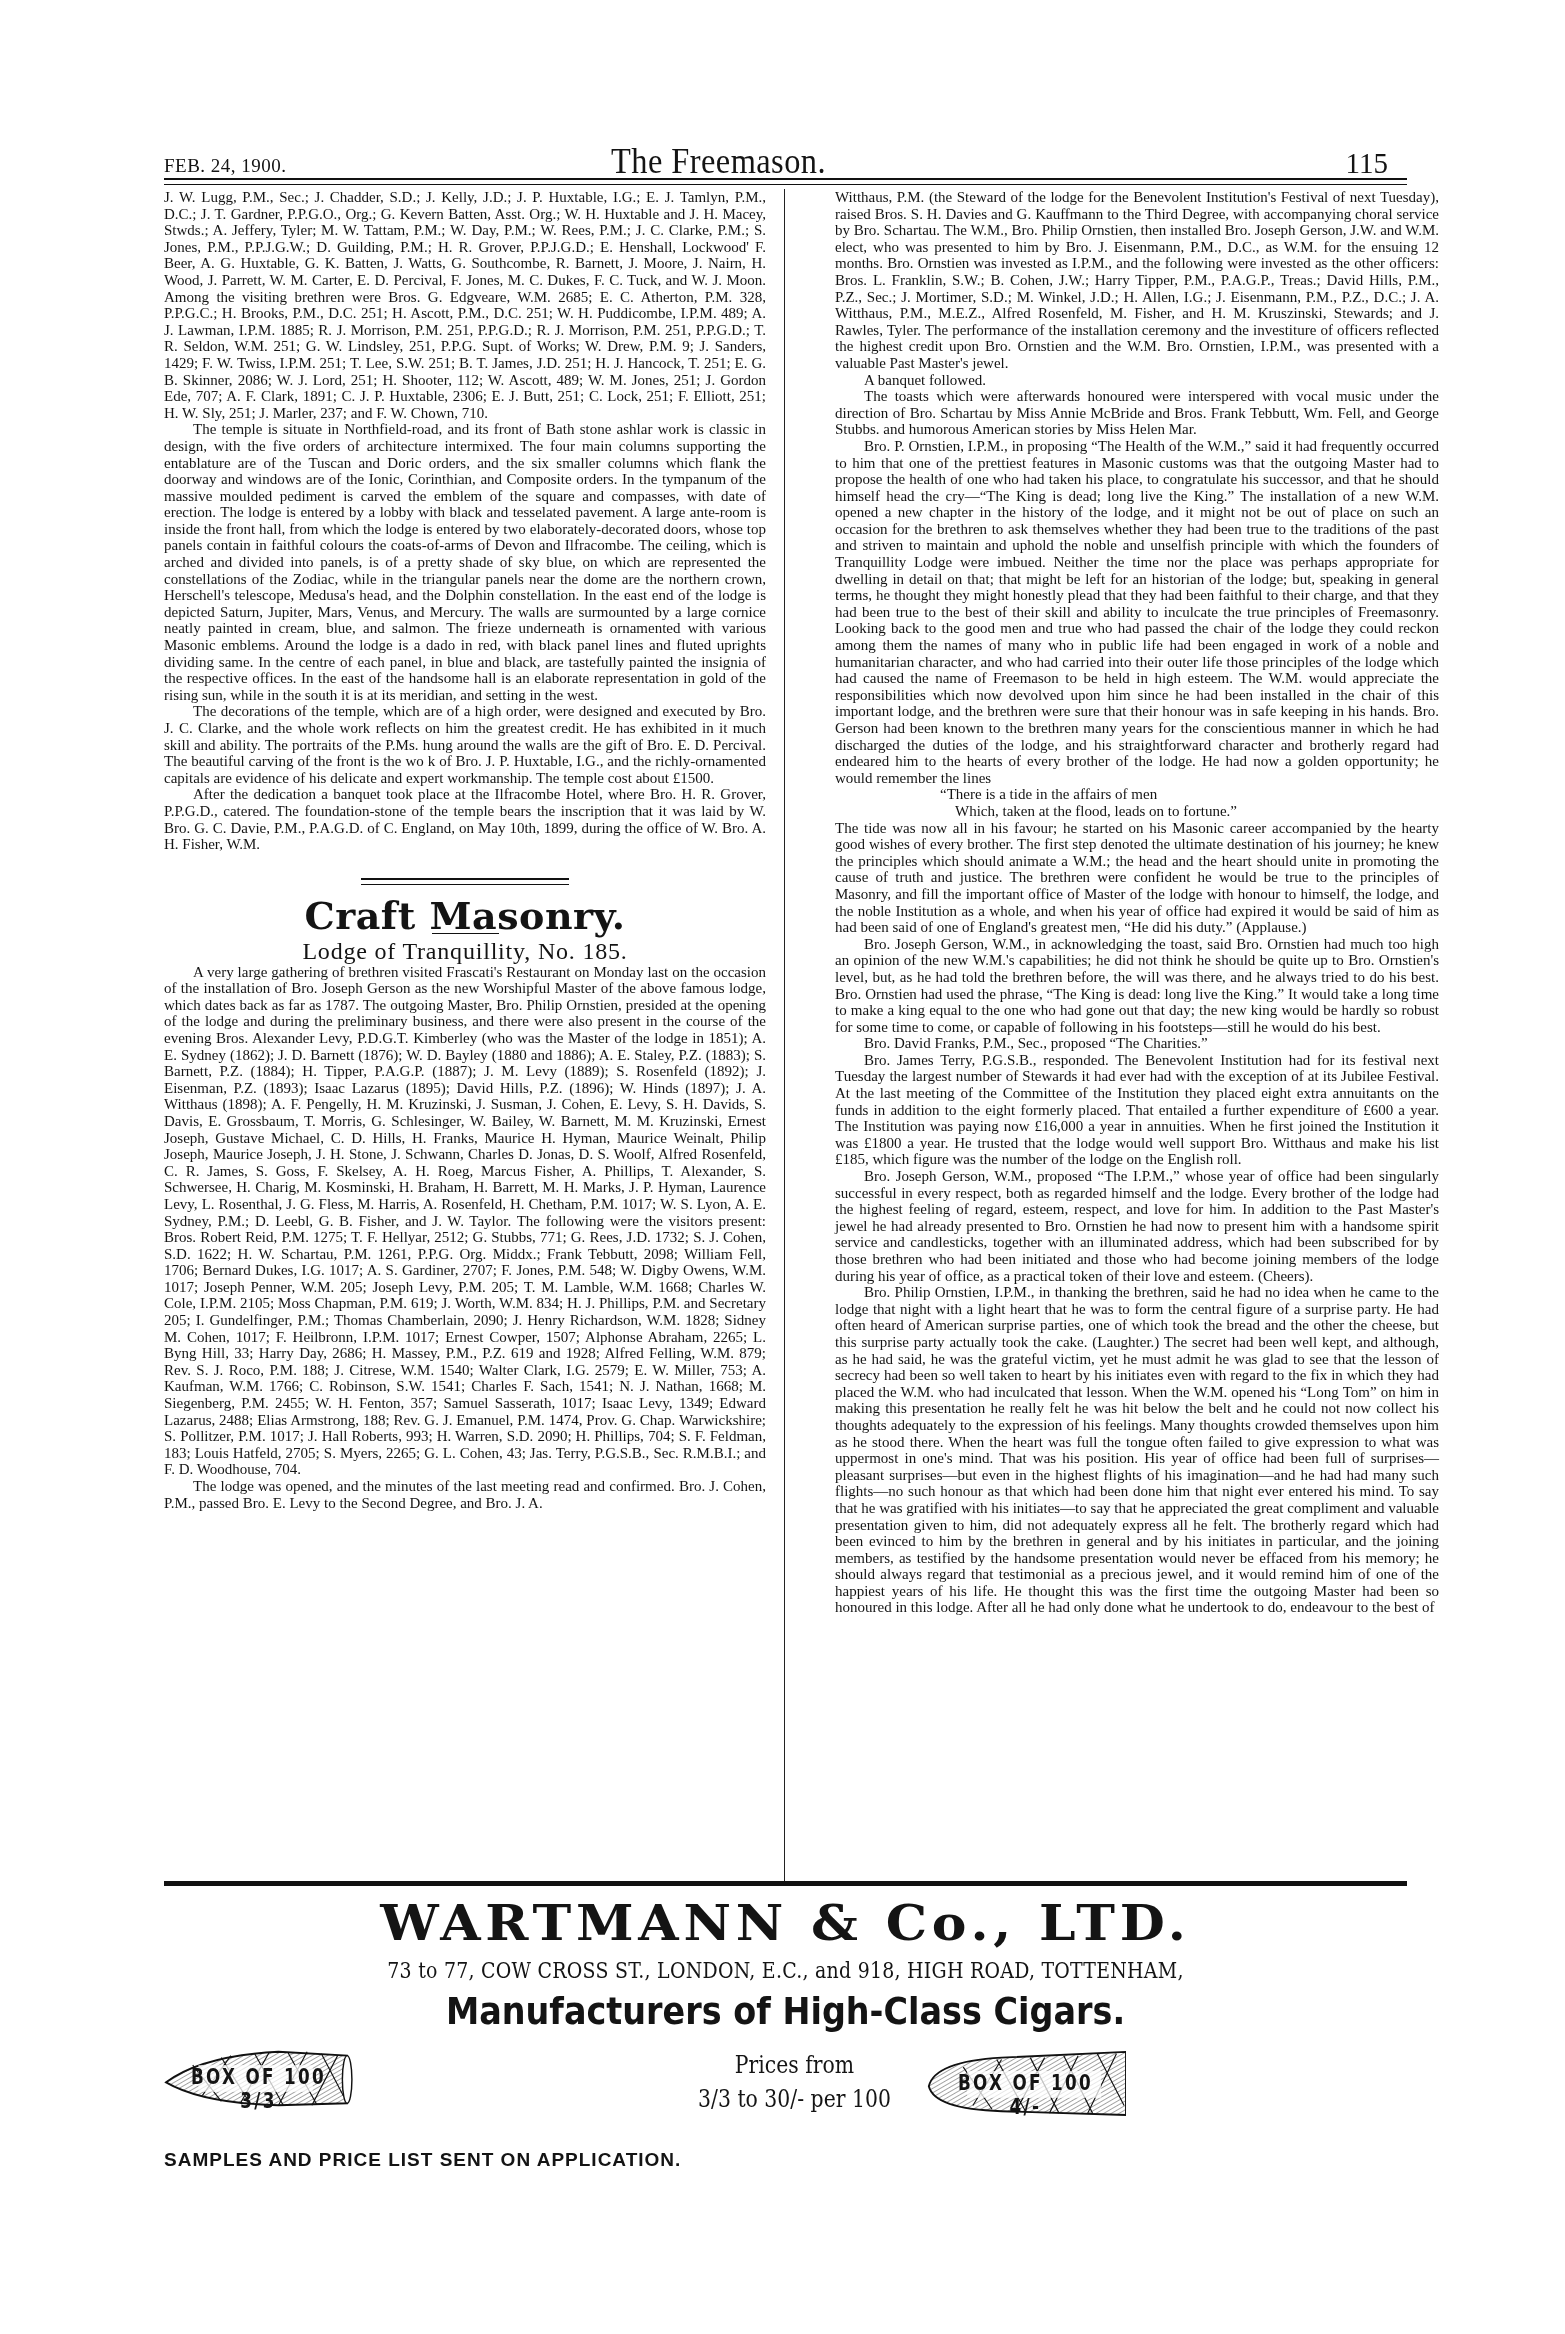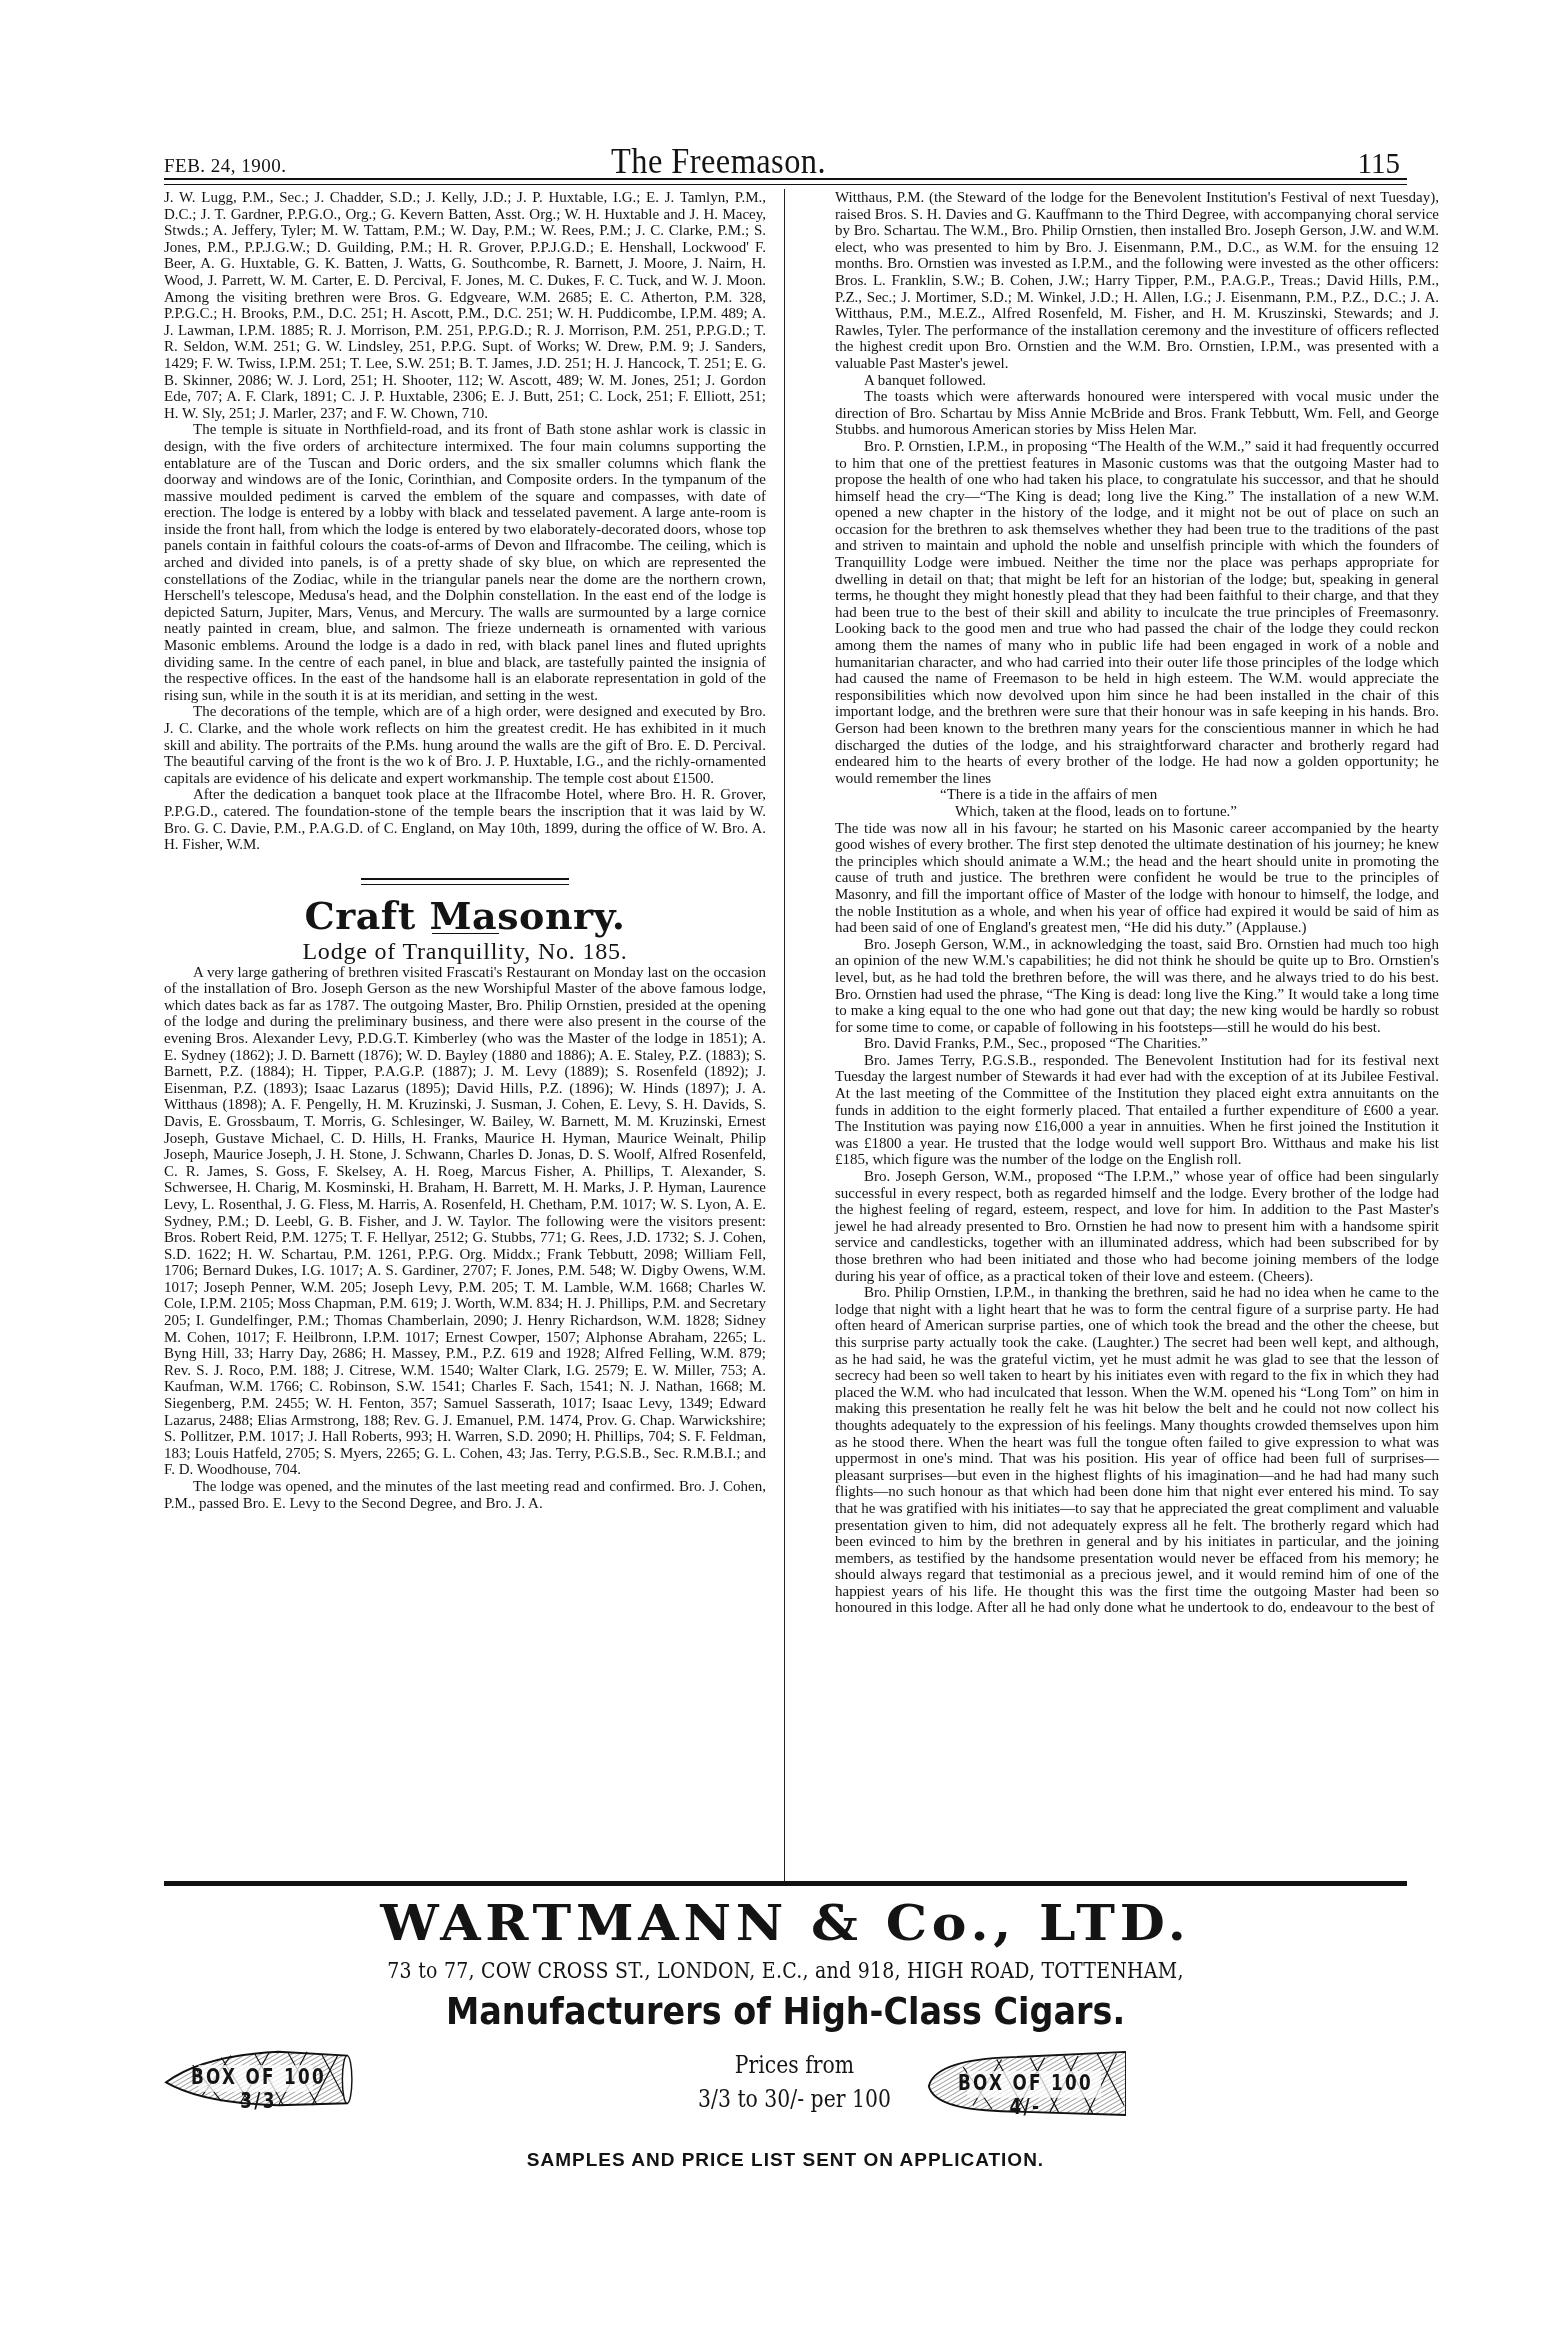--- a/index.html
+++ b/index.html
@@ -1,20 +1,20 @@
 <!DOCTYPE html>
 <html><head>
 <meta charset="utf-8">
 <style>
   html, body { margin: 0; padding: 0; background: #ffffff; }
   body { width: 1566px; height: 2334px; position: relative; overflow: hidden; color: #141414; font-family: "Liberation Serif", "DejaVu Serif", serif; }
   .header { position: absolute; left: 164px; top: 134px; width: 1243px; height: 48px; text-align: center; }
   .hdr-date { position: absolute; left: 0; top: 21px; font-size: 19px; letter-spacing: 0.5px; }
   .hdr-title { position: absolute; left: 447px; top: 5.7px; font-size: 36px; font-family: "Liberation Serif", serif; letter-spacing: 0.5px; transform: scaleX(0.9); transform-origin: left; }
-  .hdr-page { position: absolute; right: 7px; top: 13.4px; font-size: 29px; }
+  .hdr-page { position: absolute; right: 19px; top: 13.4px; font-size: 29px; }
   .rule-double { position: absolute; left: 164px; width: 1243px; border-top: 2.9px solid #111; }
   .rule-double::after { content: ""; position: absolute; left: 0; right: 0; top: 3.8px; border-top: 1.4px solid #111; }
   .col { position: absolute; top: 189px; width: 602px; font-size: 15px; line-height: 16.6px; text-align: justify; hyphens: none; }
   .col.left { left: 164px; }
   .col.right { left: 835px; width: 604px; }
   .col p { margin: 0; text-indent: 0; }
   .col p.ind { text-indent: 29px; }
   .divider { position: absolute; left: 784px; top: 189px; width: 1px; height: 1692px; background: #222; }
   .orn-rule { width: 208px; margin: 25px auto 0 auto; border-top: 2.9px solid #111; position: relative; height: 5.7px; }
   .orn-rule::after { content: ""; position: absolute; left: 0; right: 0; top: 3.8px; border-top: 1.4px solid #111; }
@@ -27,21 +27,21 @@
   .ad-rule { border-top: 5.7px solid #111; }
   .ad-brand { text-align: center; font-family: "DejaVu Serif", serif; font-weight: bold; font-size: 52px; letter-spacing: 4.8px; margin-top: 5.7px; transform: scaleY(0.95); }
   .ad-address { text-align: center; font-family: "DejaVu Serif", serif; font-size: 22px; margin-top: 5.7px; transform: scaleX(0.86); letter-spacing: 0.3px; }
   .ad-tagline { text-align: center; font-family: "DejaVu Sans", sans-serif; font-weight: bold; font-size: 38px; margin-top: 5.7px; transform: scaleX(0.88); }
   .ad-cigars { position: relative; height: 105px; margin-top: 7.6px; }
   .cigar { position: absolute; top: 7.6px; height: 61px; }
   .cigar.left { left: 0px; width: 189px; }
   .cigar.right { left: 761px; width: 201px; }
   .cigar-label { position: absolute; top: 17px; left: 0; right: 0; text-align: center; font-family: "DejaVu Sans", sans-serif; font-weight: bold; font-size: 21px; letter-spacing: 2.9px; transform: scaleX(0.8); }
   .prices { position: absolute; left: 382px; width: 497px; top: 7.6px; text-align: center; font-family: "DejaVu Serif", serif; font-size: 24px; line-height: 34px; transform: scaleX(0.85); }
-  .ad-footer { text-align: center; font-family: "Liberation Sans", sans-serif; font-weight: bold; font-size: 19px; letter-spacing: 1px; margin-top: 3.8px; }
+  .ad-footer { text-align: left; font-family: "Liberation Sans", sans-serif; font-weight: bold; font-size: 19px; letter-spacing: 1px; margin-top: 3.8px; }
   i { font-style: italic; }
 </style>
 </head>
 <body>
 
 <div class="header">
   <span class="hdr-date">FEB. 24, 1900.</span>
   <span class="hdr-title">The Freemason.</span>
   <span class="hdr-page">115</span>
 </div>

